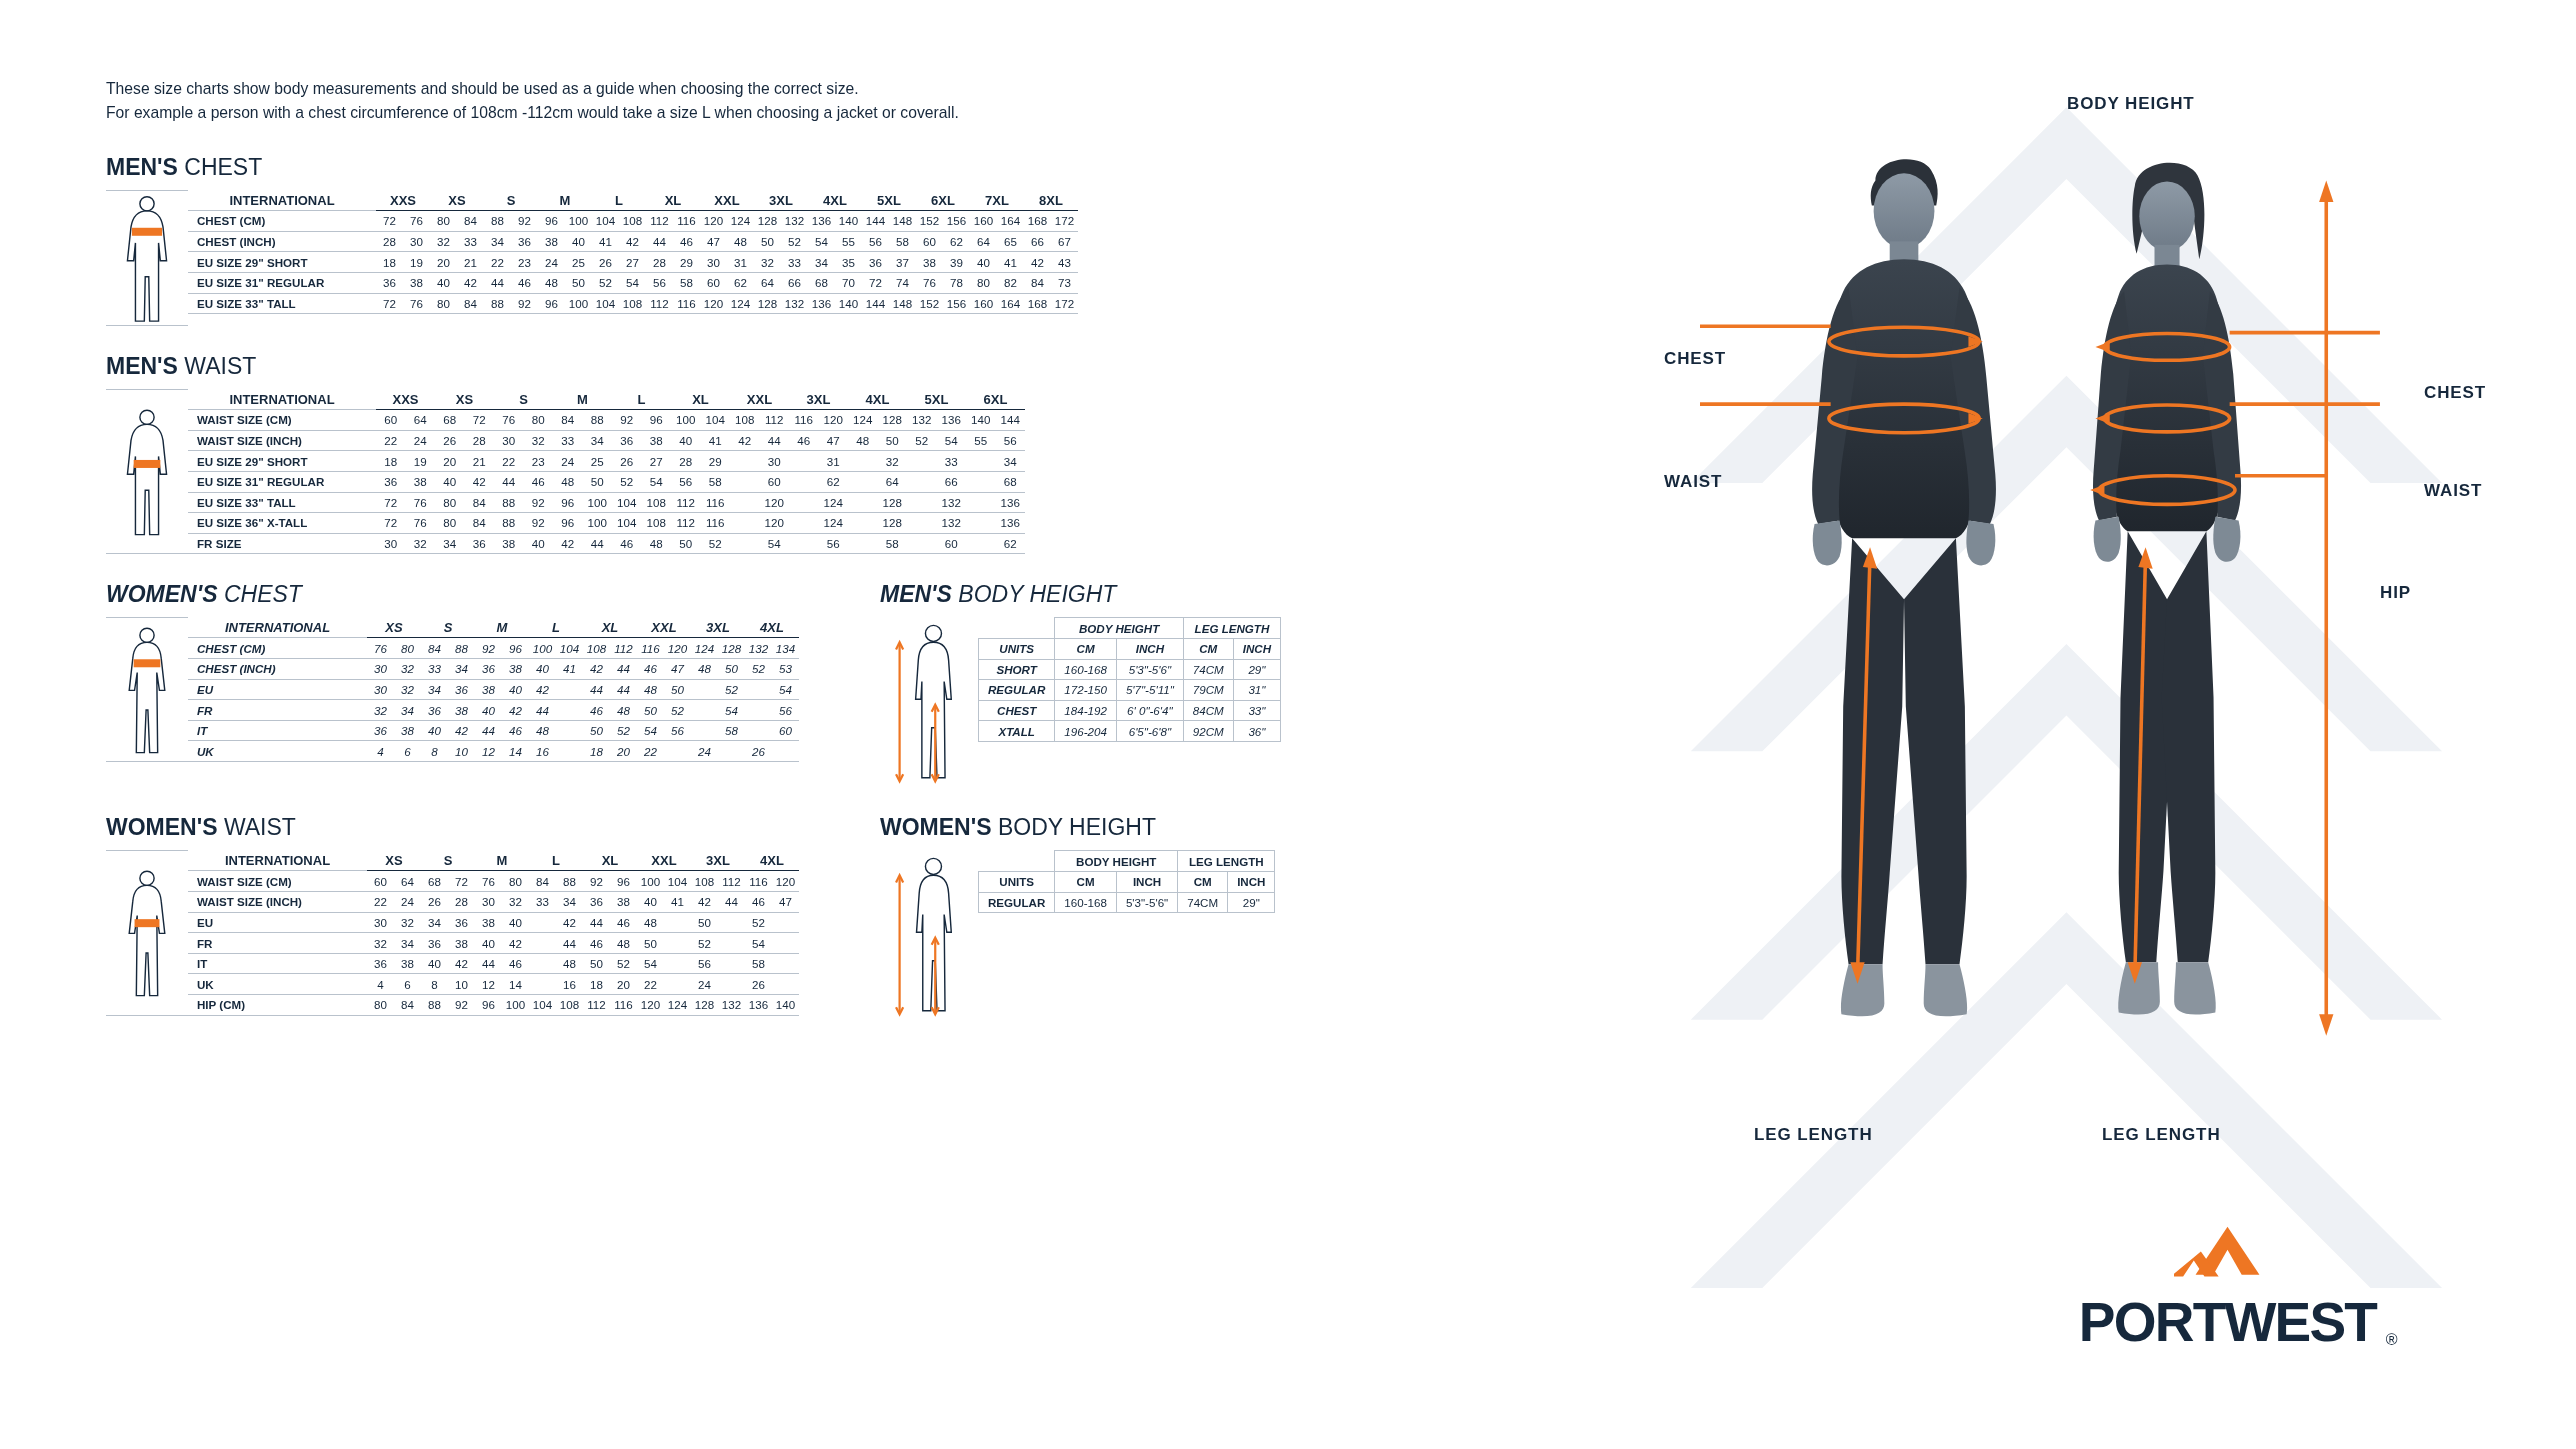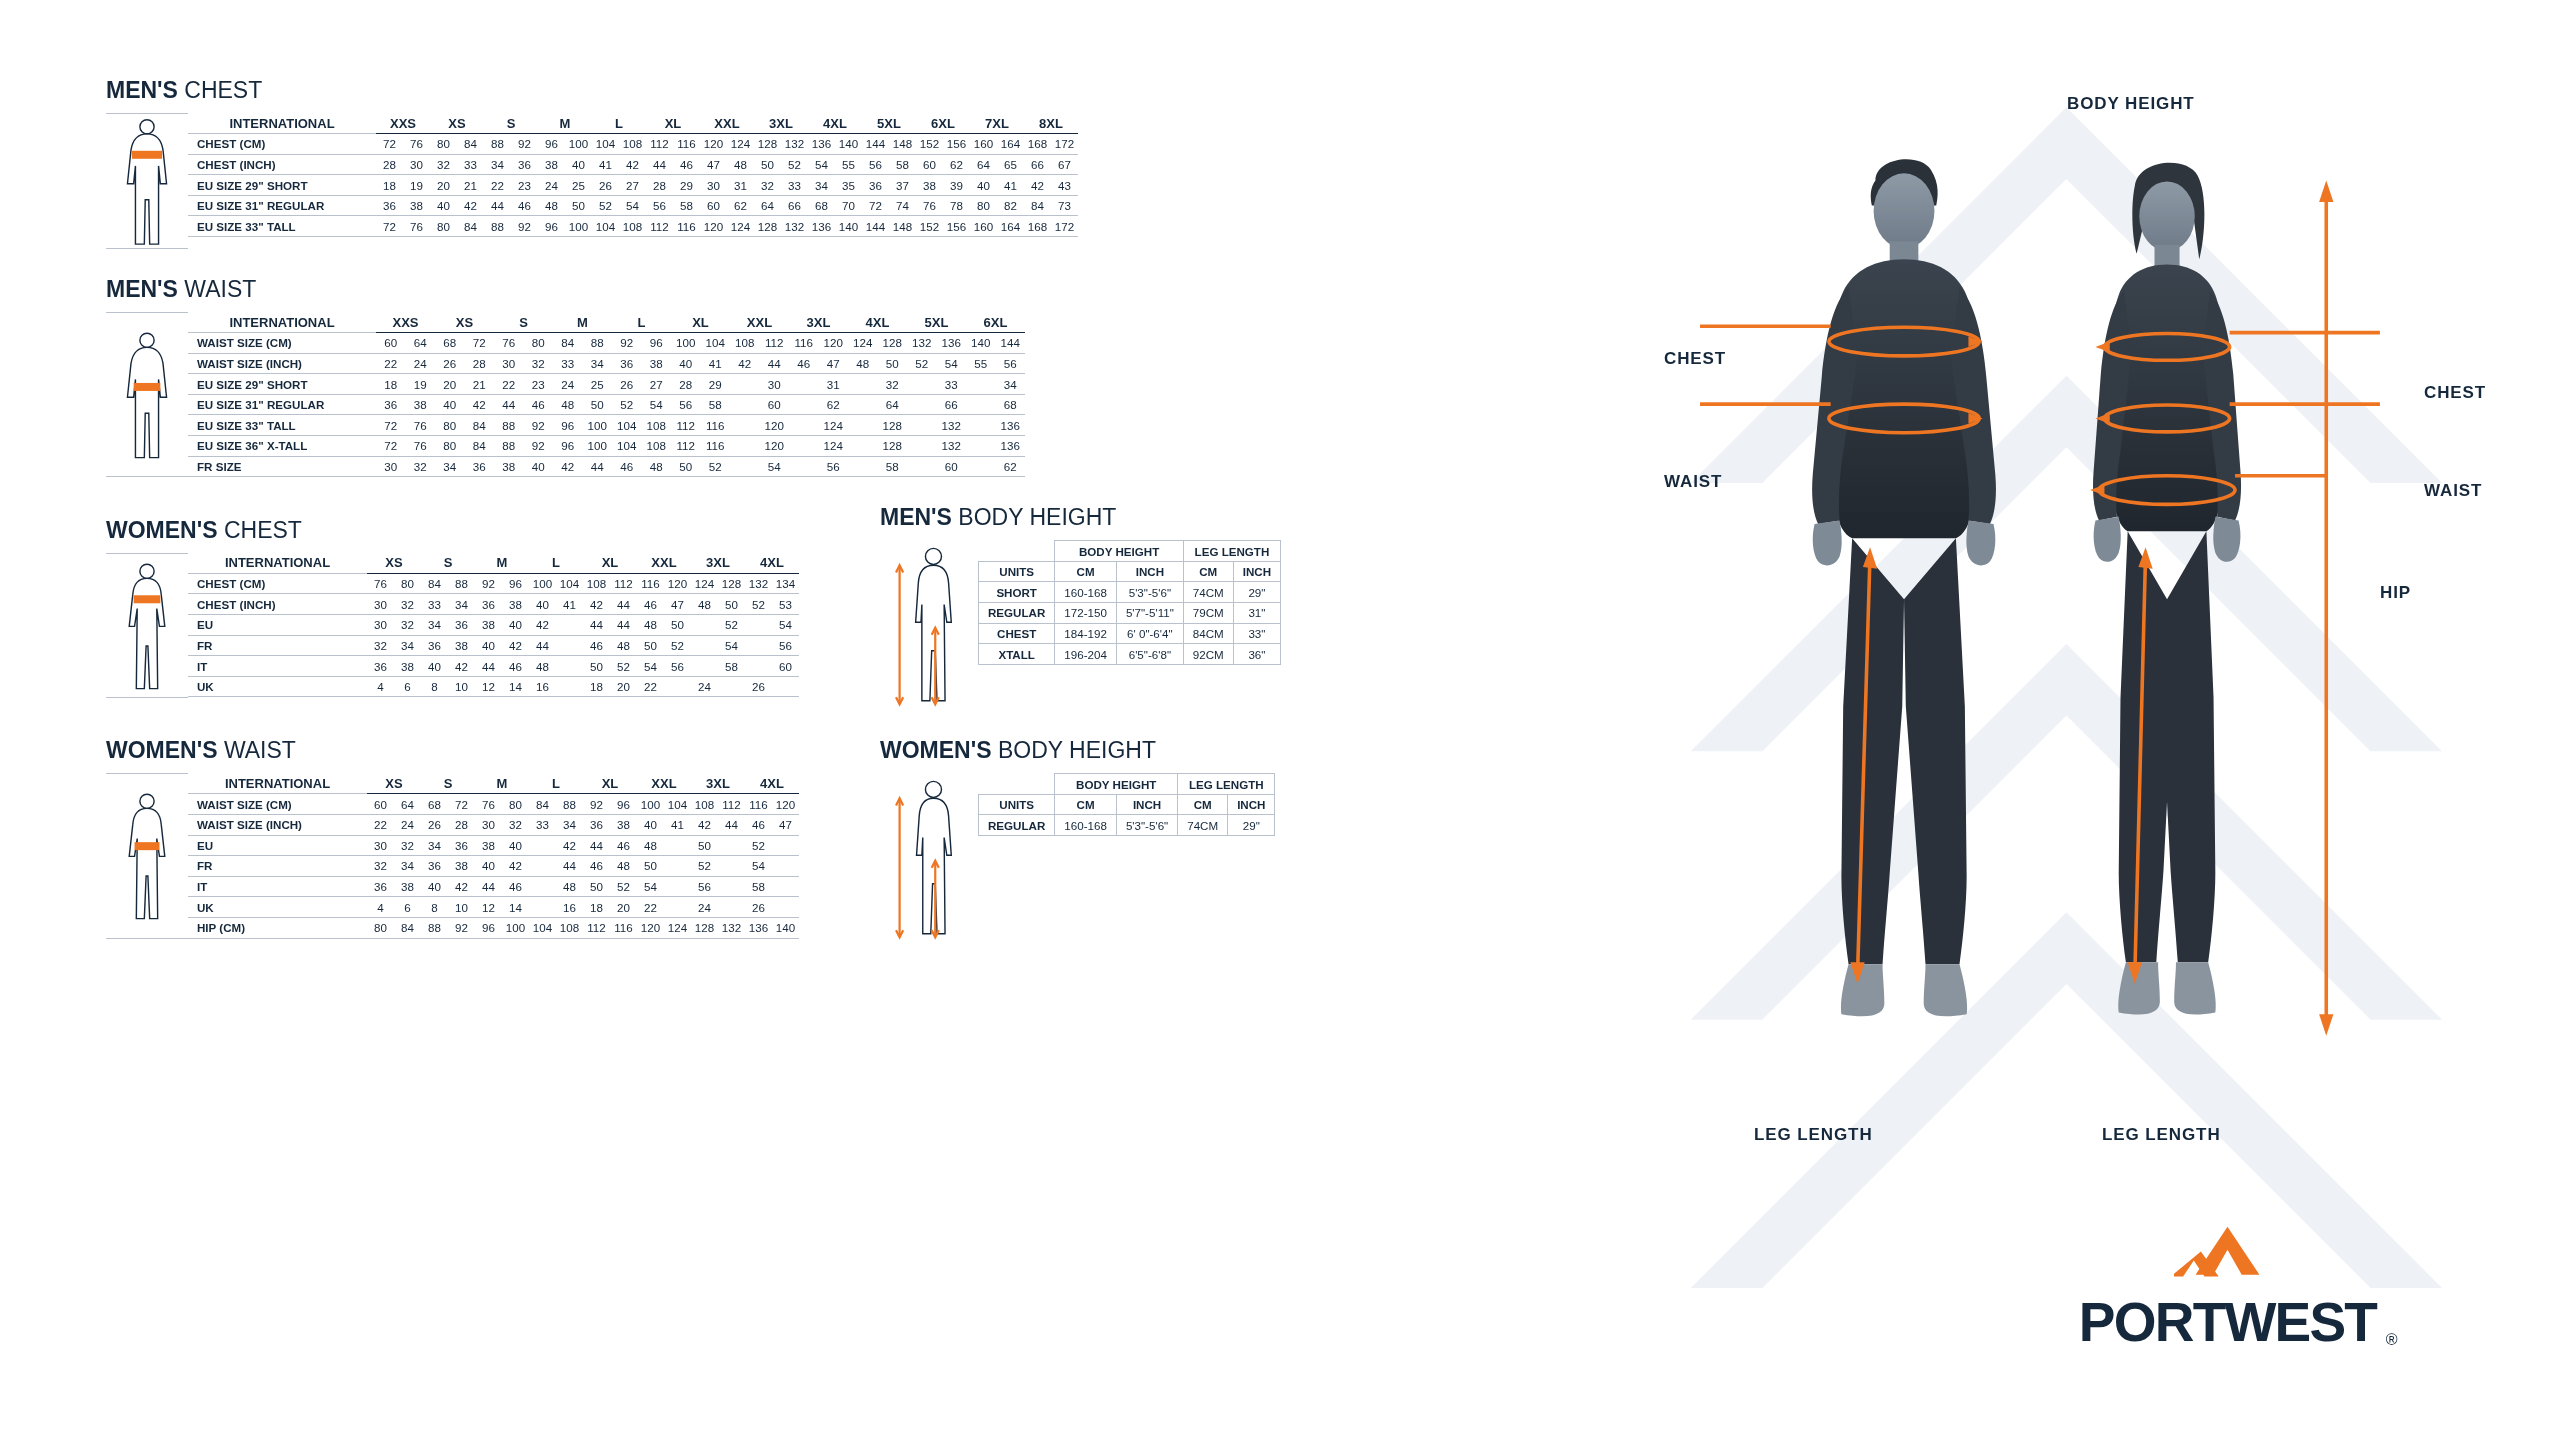--- a/index.html
+++ b/index.html
@@ -109,20 +109,24 @@
         <polygon points="640,120 1060,540 980,540 640,200 300,540 220,540"></polygon>
         <polygon points="640,420 1060,840 980,840 640,500 300,840 220,840"></polygon>
         <polygon points="640,720 1060,1140 980,1140 640,800 300,1140 220,1140"></polygon>
         <polygon points="640,1020 1060,1440 980,1440 640,1100 300,1440 220,1440"></polygon>
       </g>
     </svg>
   </div>
 
   <div class="left">
 
+    <div class="intro">
+      <div>These size charts show body measurements and should be used as a guide when choosing the correct size.</div>
+      <div>For example a person with a chest circumference of 108cm -112cm would take a size L when choosing a jacket or coverall.</div>
+    </div>
 
     <div class="section">
       <div class="sec-head">
         <b>MEN'S</b><span> CHEST</span>
       </div>
       <div class="tblwrap">
         <div class="figure-col">
           <svg width="64" height="134" viewBox="0 0 72 150">
             <g fill="none" stroke="#16283c" stroke-width="1.6">
               <circle cx="36" cy="14" r="8"></circle>
@@ -510,21 +514,21 @@
                   <td class="val" style="width: 29.5px;">60</td>
                   <td class="val" style="width: 29.5px;"></td>
                   <td class="val" style="width: 29.5px;">62</td>
                 </tr>
               </tbody>
           </table>
         </div>
       </div>
     </div>
 
-    <div class="section" style="display:flex; gap:81px; align-items:center;">
+    <div class="section" style="display:flex; gap:81px; align-items:flex-start;font-style:italic;">
       <div>
         <div class="sec-head">
           <b>WOMEN'S</b><span> CHEST</span>
         </div>
         <div class="tblwrap">
           <div class="figure-col">
             <svg width="64" height="143" viewBox="0 0 72 150">
               <g fill="none" stroke="#16283c" stroke-width="1.6">
                 <circle cx="36" cy="14" r="8"></circle>
                 <path d="M36 22 C27 22 21 28 20 40 L16 76 L22 76 L25 56 L24 146 L33 146 L35 98 L37 98 L39 146 L48 146 L47 56 L50 76 L56 76 L52 40 C51 28 45 22 36 22 Z"></path>

